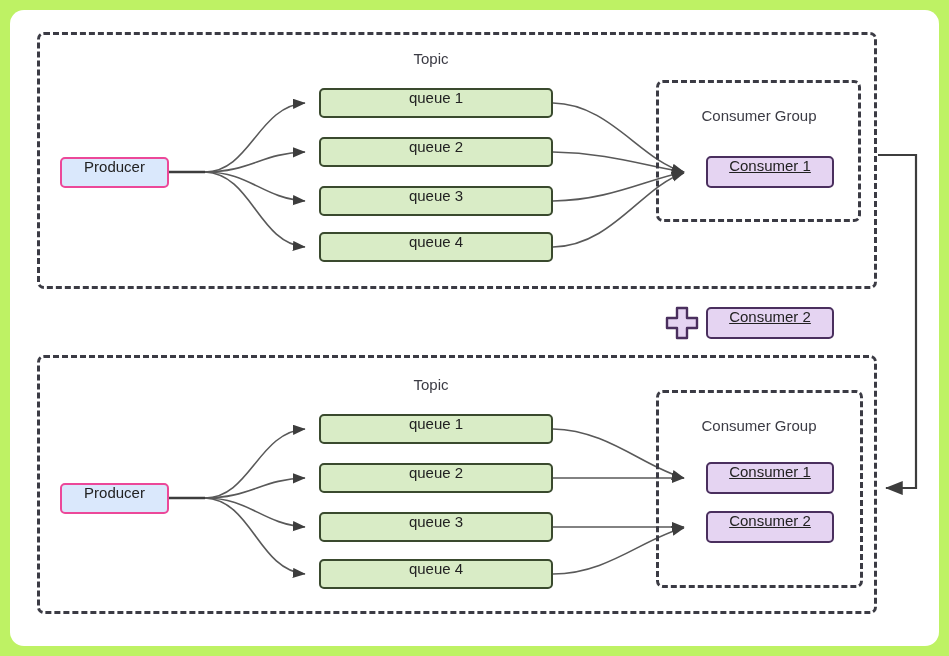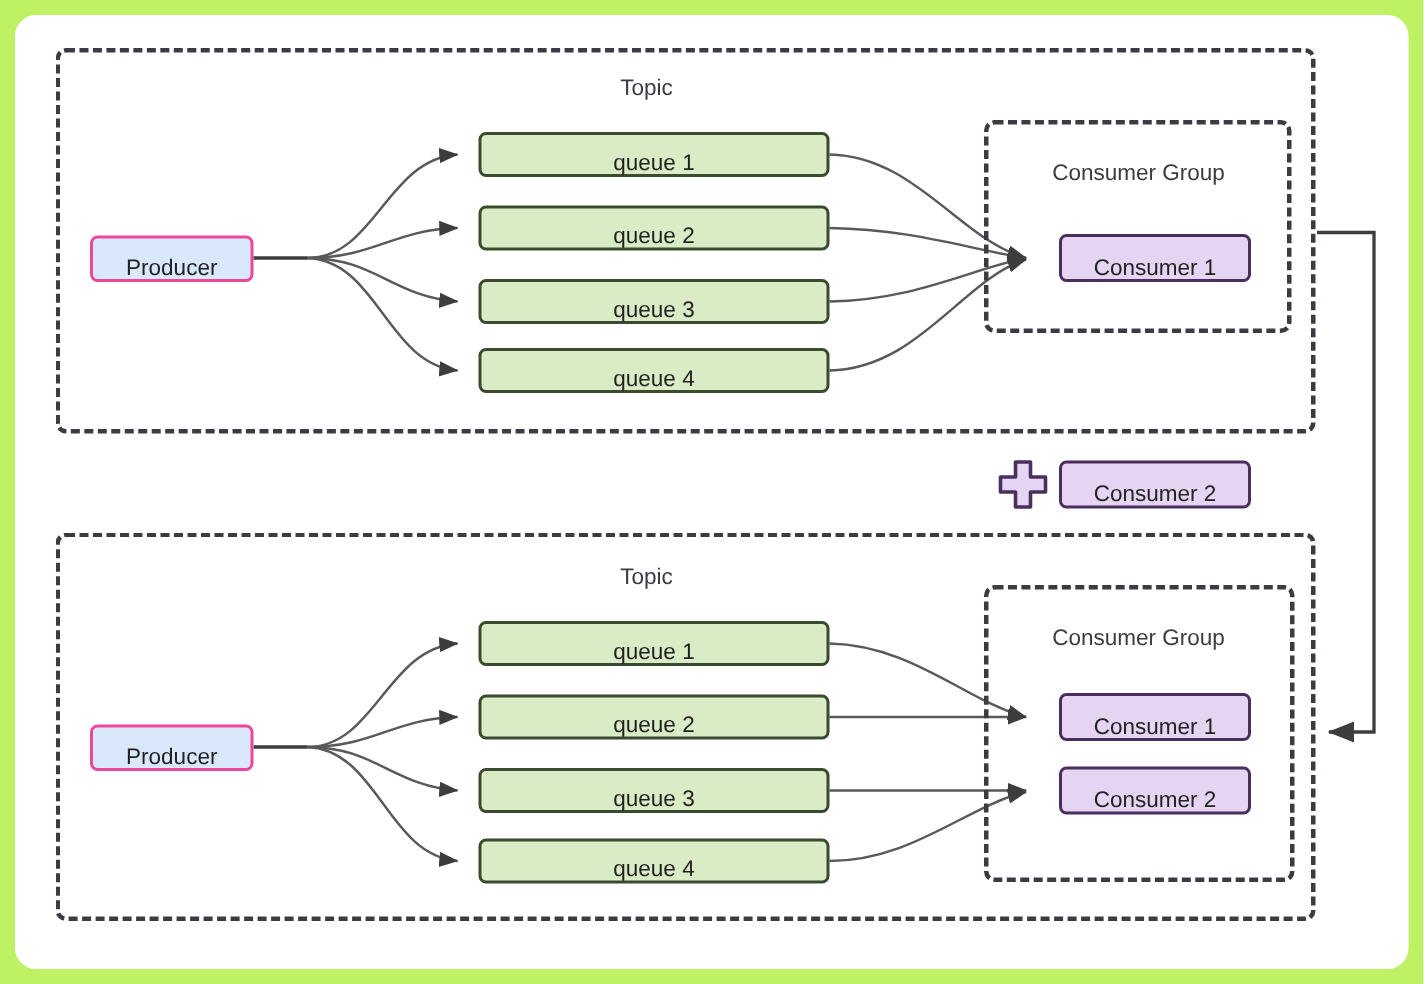--- a/index.html
+++ b/index.html
@@ -30,39 +30,40 @@
     left: 0;
     top: 0;
     width: 949px;
     height: 656px;
   }
   
   .node {
     position: absolute;
     box-sizing: border-box;
     display: flex;
-    align-items: flex-end;
+    align-items: flex-start;
     justify-content: center;
     border-radius: 5px;
     font-size: 15px;
     line-height: 1;
     color: #222222;
     white-space: nowrap;
   }
   .node.producer {
     background: #dae8fc;
     border: 2px solid #ec4899;
   }
   .node.queue {
     background: #d9ecc6;
     border: 2px solid #3a4a2e;
   }
   .node.consumer {
     background: #e5d4f2;
     border: 2px solid #4a2f5e;
+    text-decoration: underline;
   }
   
   .dashed-box {
     position: absolute;
     box-sizing: border-box;
     border: 3px dashed #3b3b44;
     border-radius: 7px;
     background: transparent;
   }
   .dashed-box.inner {

